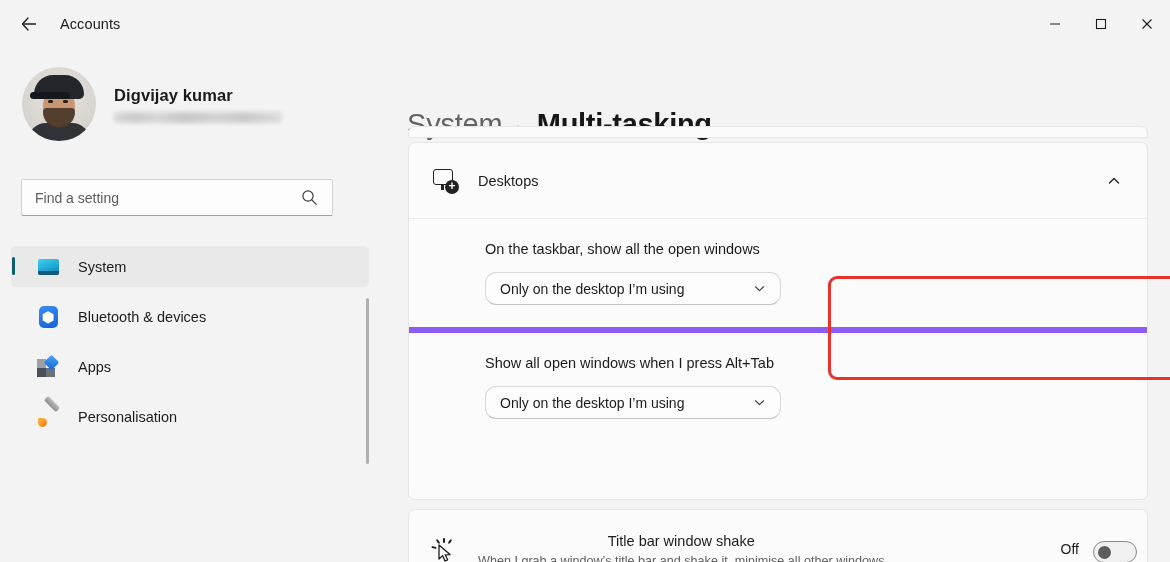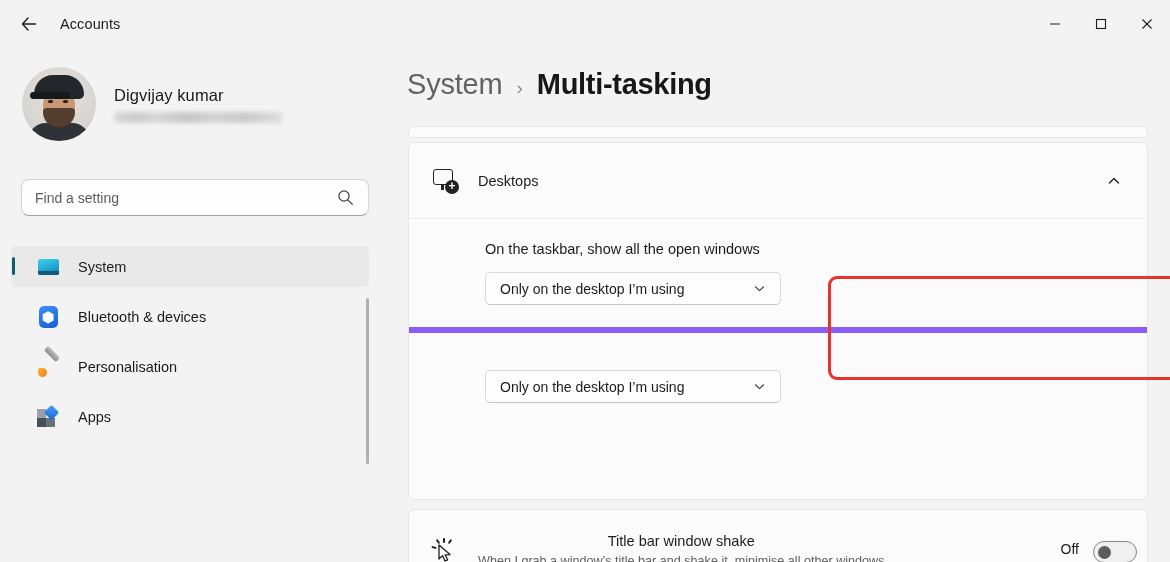--- a/index.html
+++ b/index.html
@@ -66,32 +66,32 @@
     position: absolute; top: 33px; width: 5px; height: 3px; background: #2a1d14; border-radius: 2px;
   }
   .av-eye-l { left: 26px; }
   .av-eye-r { left: 41px; }
   .av-body {
     position: absolute; left: 6px; top: 56px; width: 62px; height: 24px;
     background: #2f3338; border-radius: 18px 18px 0 0;
   }
   .profile-text { margin-left: 18px; }
   .profile-name {
-    font-size: 16.5px; font-weight: normal; color: #1a1a1a; letter-spacing: 0.1px;
+    font-size: 16.5px; font-weight: bold; color: #1a1a1a; letter-spacing: 0.1px;
   }
   .profile-email {
     margin-top: 7px; width: 168px; height: 11px; border-radius: 2px;
     background: linear-gradient(90deg,#d9d9d9 0%,#c9c9c9 12%,#d6d6d6 26%,#c4c4c4 42%,#d2d2d2 60%,#c8c8c8 78%,#dcdcdc 100%);
     filter: blur(2.2px); opacity: .95;
   }
 
   .searchbox {
-    position: absolute; left: 21px; top: 131px; width: 348px; height: 37px;
+    position: absolute; left: 21px; top: 131px; width: 312px; height: 37px;
     background: #fdfdfd; border: 1px solid #d3d3d3; border-bottom-color: #a0a0a0;
-    border-radius: 8px; display: flex; align-items: center;
+    border-radius: 2px; display: flex; align-items: center;
   }
   .search-ph { flex: 1; margin-left: 13px; font-size: 14px; color: #5d5d5d; }
   .search-ic { margin-right: 14px; display: flex; align-items: center; }
 
   .navlist { position: absolute; left: 11px; top: 198px; width: 358px; }
   .navitem {
     position: relative; height: 41px; display: flex; align-items: center;
     border-radius: 5px; margin-bottom: 9px; cursor: default;
   }
   .navitem.selected { background: #e9e9e9; }
@@ -164,21 +164,21 @@
     background: #9a9a9a; border-radius: 2px; opacity: .75;
   }
 
   
   .main { position: absolute; left: 385px; top: 48px; width: 785px; height: 514px; }
   .breadcrumb {
     position: absolute; left: 22px; top: 20px; display: flex; align-items: baseline;
   }
   .bc-parent { font-size: 29px; color: #636363; letter-spacing: -0.2px; }
   .bc-sep { font-size: 19px; color: #8a8a8a; margin: 0 14px; }
-  .bc-current { font-size: 29px; font-weight: bold; color: #171717; letter-spacing: -0.3px; }
+  .bc-current { font-size: 29px; font-weight: bold; color: #171717; letter-spacing: -0.3px; margin-top: 40px; }
 
   .prev-card {
     position: absolute; left: 23px; top: 78px; width: 740px; height: 12px;
     background: #fbfbfb; border: 1px solid #e6e6e6; border-radius: 7px 7px 0 0;
   }
 
   .card {
     position: absolute; left: 23px; width: 740px;
     background: #fbfbfb; border: 1px solid #e6e6e6; border-radius: 7px;
   }
@@ -209,21 +209,21 @@
     border-radius: 5px; cursor: default;
   }
 
   .setting-row { position: relative; padding: 0 0 0 76px; }
   .row-divider { border-bottom: 6px solid #8b5cf6; }
   .setting-label { font-size: 14.5px; color: #1b1b1b; }
 
   .dropdown {
     margin-top: 15px; width: 296px; height: 33px;
     background: #fdfdfd; border: 1px solid #d8d8d8; border-bottom-color: #c4c4c4;
-    border-radius: 5px; display: flex; align-items: center; cursor: default;
+    border-radius: 11px; display: flex; align-items: center; cursor: default;
   }
   .dd-value { flex: 1; margin-left: 14px; font-size: 14px; color: #1b1b1b; }
   .dd-chev { margin-right: 14px; display: flex; align-items: center; }
 
   .highlight-box {
     position: absolute; left: 443px; top: 228px; width: 382px; height: 104px;
     border: 3px solid #e8332c; border-radius: 9px; pointer-events: none; z-index: 5;
   }
 
   .shake-row { height: 84px; display: flex; align-items: center; position: relative; }
@@ -324,38 +324,38 @@
       <div class="navitem">
         <div class="nav-ic">
             <div class="ic-bt">⬢</div>
           </div>
         <div class="nav-label">Bluetooth &amp; devices</div>
       </div>
 
 
       <div class="navitem">
         <div class="nav-ic">
-          <div class="ic-brush">
-              <div class="handle"></div>
-              <div class="tip"></div>
-            </div>
-        </div>
-        <div class="nav-label">Personalisation</div>
-      </div>
-
-      <div class="navitem">
-        <div class="nav-ic">
           <div class="ic-apps">
               <div class="b1"></div>
               <div class="b2"></div>
               <div class="b3"></div>
               <div class="b4"></div>
             </div>
         </div>
         <div class="nav-label">Apps</div>
+      </div>
+
+      <div class="navitem">
+        <div class="nav-ic">
+          <div class="ic-brush">
+              <div class="handle"></div>
+              <div class="tip"></div>
+            </div>
+        </div>
+        <div class="nav-label">Personalisation</div>
       </div>
 
 
     </div>
 
     <div class="side-scroll"></div>
   </div>
 
   <div class="main">
 
@@ -389,20 +389,21 @@
           <div class="dd-value">Only on the desktop I’m using</div>
           <div class="dd-chev">
             <svg width="13" height="13" viewBox="0 0 13 13">
               <path d="M2.5 4.8 L6.5 8.6 L10.5 4.8" stroke="#404040" stroke-width="1.2" fill="none" stroke-linecap="round" stroke-linejoin="round"></path>
             </svg>
           </div>
         </div>
       </div>
 
       <div class="setting-row" style="height:114px;padding-top:22px;">
+        <div class="setting-label">Show all open windows when I press Alt+Tab</div>
         <div class="dropdown">
           <div class="dd-value">Only on the desktop I’m using</div>
           <div class="dd-chev">
             <svg width="13" height="13" viewBox="0 0 13 13">
               <path d="M2.5 4.8 L6.5 8.6 L10.5 4.8" stroke="#404040" stroke-width="1.2" fill="none" stroke-linecap="round" stroke-linejoin="round"></path>
             </svg>
           </div>
         </div>
       </div>
 

